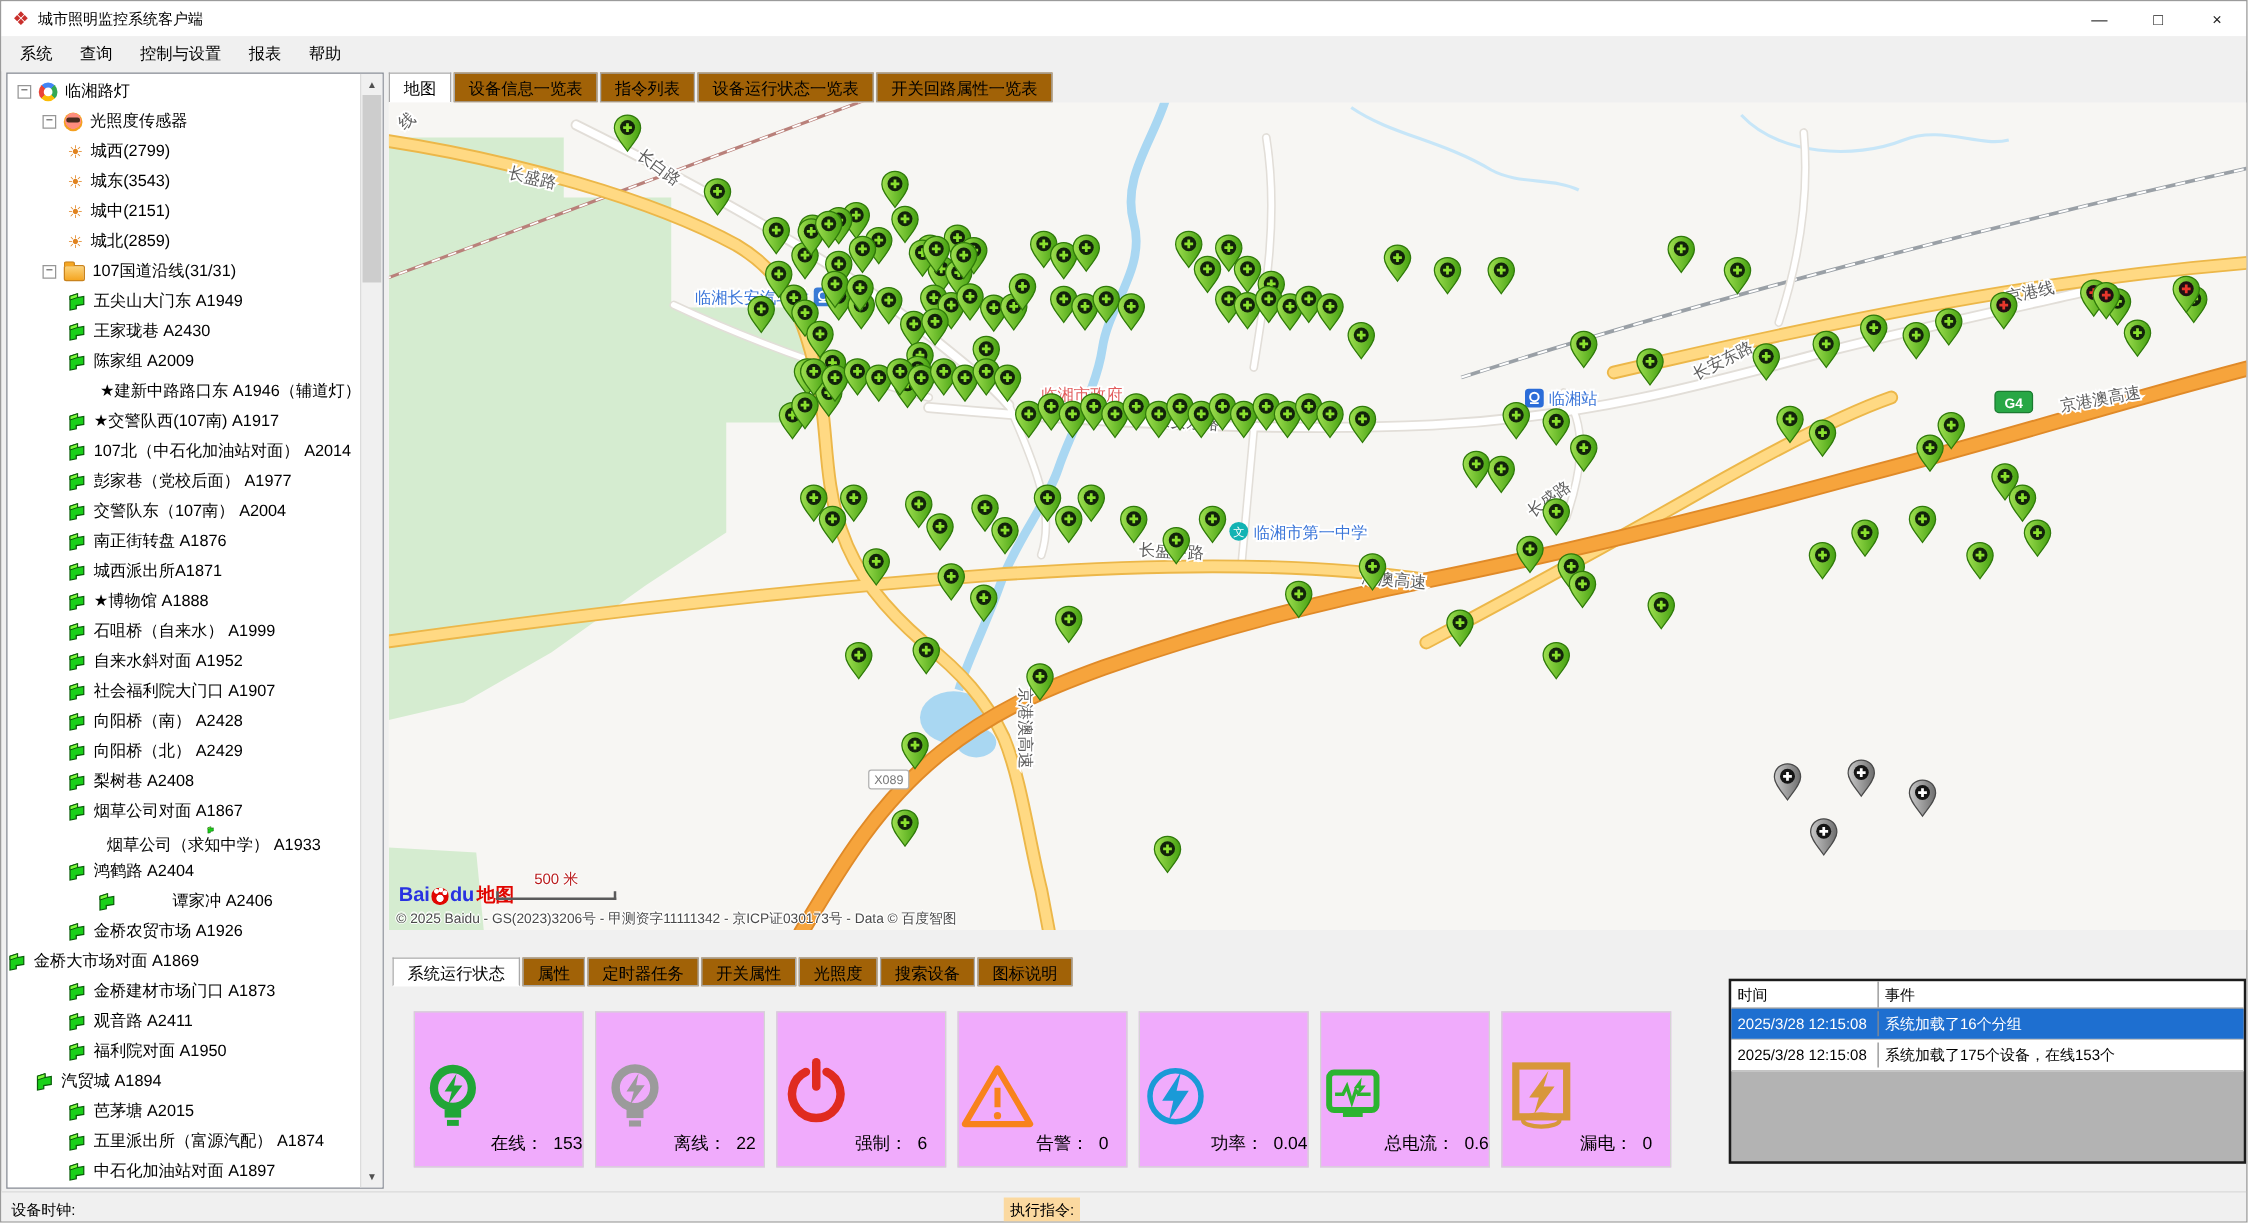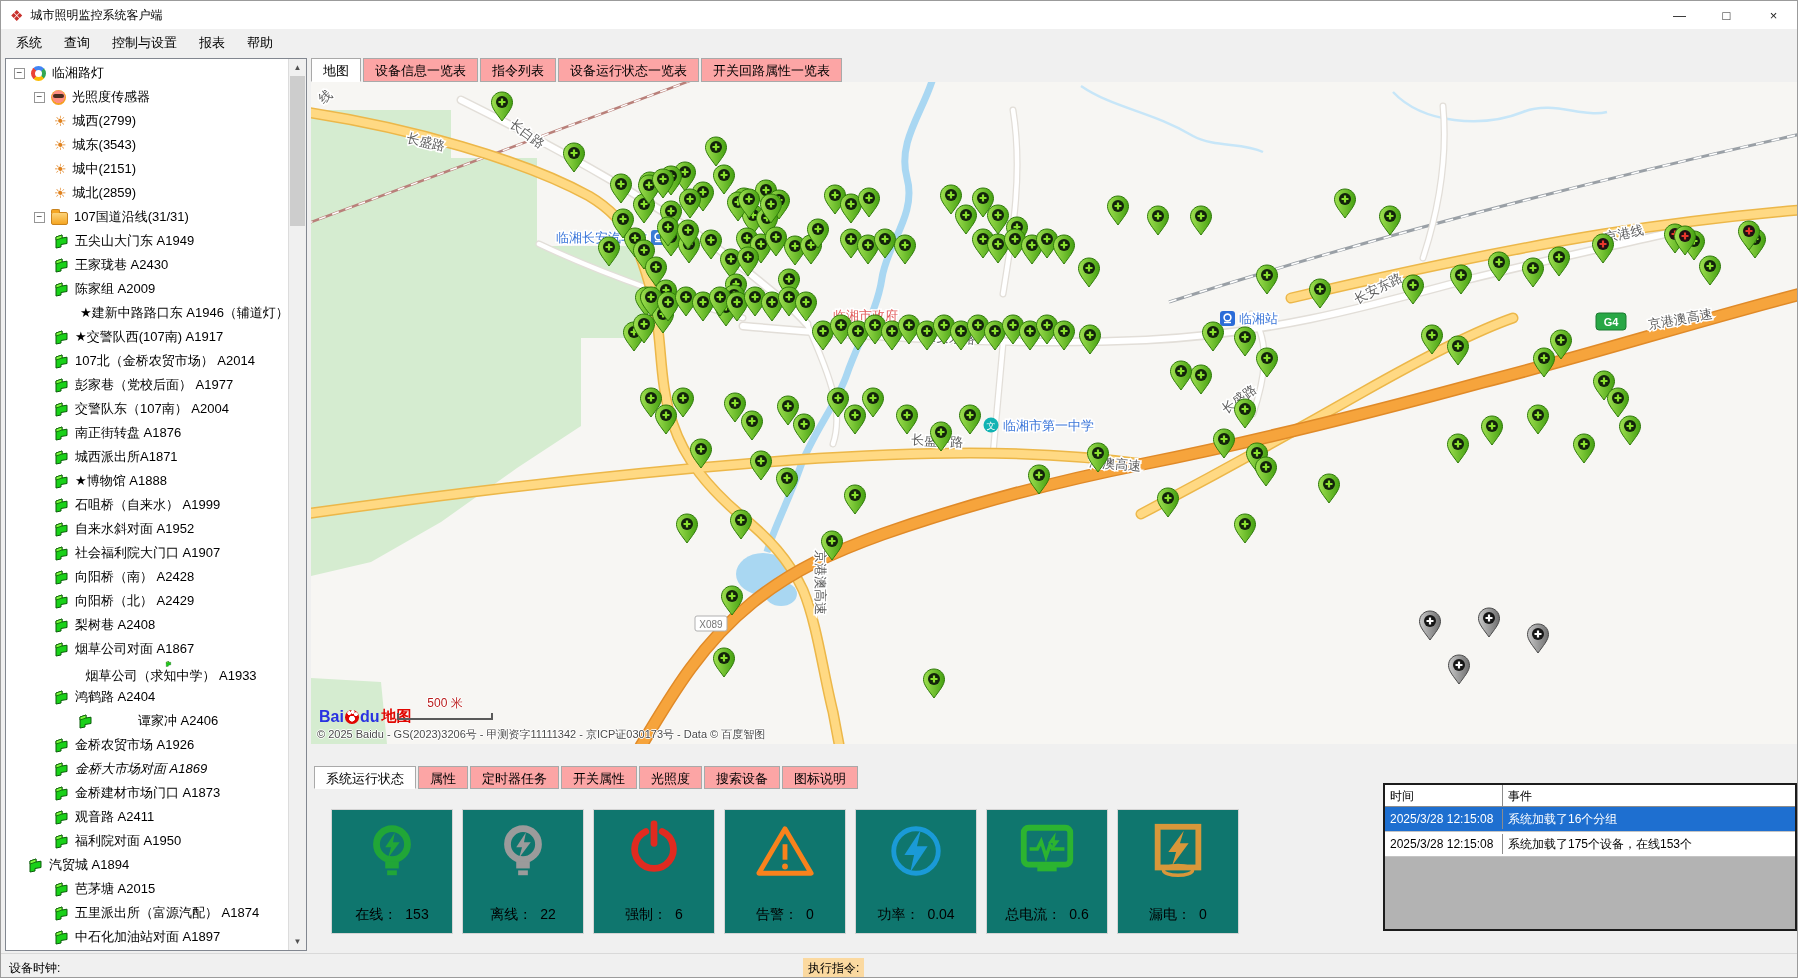--- a/index.html
+++ b/index.html
@@ -28,42 +28,42 @@
   .sun{color:#e0821e;font-size:14px;line-height:14px;margin-top:-1px}
   .folder{width:15px;height:11px;background:linear-gradient(#fcd37a,#f5a623);border:1px solid #c9831d;border-radius:2px;margin-top:2px}
   .folder::before{content:"";position:absolute;left:-1px;top:-4px;width:7px;height:3px;background:#f5a623;border:1px solid #c9831d;border-bottom:none;border-radius:2px 2px 0 0}
   .tree-scroll{position:absolute;right:0;top:0;width:17px;height:100%;background:#f0f0f0;border-left:1px solid #dcdcdc}
   .scroll-btn{height:17px;display:flex;align-items:center;justify-content:center;font-size:8px;color:#505050}
   .scroll-btn.down{position:absolute;bottom:0;left:0;right:0}
   .scroll-thumb{position:absolute;top:17px;left:1px;width:15px;height:150px;background:#cdcdcd}
   
   .map-tabs{position:absolute;left:310px;top:57px;height:24px;display:flex}
   .bottom-tabs{position:absolute;left:313px;top:765px;height:23px;display:flex}
-  .tab{border:1px solid #a9a9a9;padding:3px 11px 0 11px;font-size:13px;background:#fca5a5;margin-right:2px;box-sizing:border-box}
+  .tab{border:1px solid #a9a9a9;padding:3px 11px 0 11px;font-size:13px;background:#a16207;margin-right:2px;box-sizing:border-box}
   .tab.active{background:#fff;border-bottom-color:#fff}
   
   .map{position:absolute;left:310px;top:81px;width:1488px;height:662px;background:#f7f6f3;overflow:hidden}
   .map svg.base{position:absolute;left:0;top:0}
   .map-attrib{position:absolute;left:6px;bottom:2px;font-size:11px;color:#4a4a4a;
     text-shadow:-1px 0 #fff,1px 0 #fff,0 -1px #fff,0 1px #fff;white-space:nowrap}
   .baidu-logo{position:absolute;left:8px;bottom:18px;display:flex;align-items:center;font-weight:bold;font-size:16px}
   .baidu-logo .bai,.baidu-logo .du{color:#2932e1}
   .baidu-logo .paw{width:14px;height:14px;border-radius:50% 50% 48% 48%;margin:0 1px;
     background:radial-gradient(circle at 30% 22%,#fff 1.6px,transparent 2.2px),
                radial-gradient(circle at 55% 14%,#fff 1.6px,transparent 2.2px),
                radial-gradient(circle at 78% 30%,#fff 1.6px,transparent 2.2px),
                radial-gradient(circle at 50% 62%,#fff 2.6px,transparent 3.2px),#e10601}
   .baidu-logo .map-word{color:#e10601;font-size:15px;margin-left:2px}
   .scalebar{position:absolute;left:86px;bottom:24px;width:96px;text-align:center;font-size:12px;color:#b91c1c;
     text-shadow:-1px 0 #fff,1px 0 #fff,0 -1px #fff,0 1px #fff}
   .scalebar .bar{height:5px;border-left:2px solid #5a5a5a;border-right:2px solid #5a5a5a;border-bottom:2px solid #5a5a5a;margin-top:1px}
   
   .cards{position:absolute;left:330px;top:808px;display:flex;gap:9px}
-  .card{width:122px;height:125px;background:#0f766e;border:1px solid #d4d4d4;box-sizing:border-box;
-        display:flex;flex-direction:column;align-items:center}
+  .card{width:136px;height:125px;background:#f0abfc;border:1px solid #d4d4d4;box-sizing:border-box;
+        display:flex;flex-direction:row;align-items:center}
   .card svg{margin-top:10px}
   .card-text{margin-top:auto;margin-bottom:9px;font-size:14px;white-space:nowrap}
   .card-text .val{margin-left:8px}
   
   .eventlog{position:absolute;left:1382px;top:782px;width:414px;height:148px;background:#b3b3b3;
             border:2px solid #1c1c1c;box-sizing:border-box;font-size:12px;overflow:hidden}
   .ev-header{display:flex;height:22px;background:#fff;border-bottom:1px solid #8c8c8c;box-sizing:border-box}
   .ev-time{width:118px;min-width:118px;padding:3px 5px;border-right:1px solid #8c8c8c;box-sizing:border-box;white-space:nowrap;overflow:hidden}
   .ev-event{flex:1;padding:3px 5px;white-space:nowrap;overflow:hidden}
   .ev-row{display:flex;height:25px;background:#fff;border-bottom:1px solid #c4c4c4;box-sizing:border-box;align-items:center}
@@ -163,21 +163,21 @@
           <path d="M2,14 L2,3 L8,1 L8,4 L13,3.2 L13,9.5 L7,10.5 L7,13 Z" fill="#19d119" stroke="#0a5d0a" stroke-width="1"></path>
           <path d="M2,3 L8,1 L8,4 L2,6 Z" fill="#7dfa3c" stroke="#0a5d0a" stroke-width="0.8"></path>
         </svg>
         <span>★交警队西(107南) A1917</span>
       </div>
       <div class="tree-row" style="padding-left: 48px;">
         <svg class="ic flag" width="15" height="15" viewBox="0 0 15 15">
           <path d="M2,14 L2,3 L8,1 L8,4 L13,3.2 L13,9.5 L7,10.5 L7,13 Z" fill="#19d119" stroke="#0a5d0a" stroke-width="1"></path>
           <path d="M2,3 L8,1 L8,4 L2,6 Z" fill="#7dfa3c" stroke="#0a5d0a" stroke-width="0.8"></path>
         </svg>
-        <span>107北（金桥农贸市场） A2014</span>
+        <span>107北（中石化加油站对面） A2014</span>
       </div>
       <div class="tree-row" style="padding-left: 48px;">
         <svg class="ic flag" width="15" height="15" viewBox="0 0 15 15">
           <path d="M2,14 L2,3 L8,1 L8,4 L13,3.2 L13,9.5 L7,10.5 L7,13 Z" fill="#19d119" stroke="#0a5d0a" stroke-width="1"></path>
           <path d="M2,3 L8,1 L8,4 L2,6 Z" fill="#7dfa3c" stroke="#0a5d0a" stroke-width="0.8"></path>
         </svg>
         <span>彭家巷（党校后面） A1977</span>
       </div>
       <div class="tree-row" style="padding-left: 48px;">
         <svg class="ic flag" width="15" height="15" viewBox="0 0 15 15">
@@ -277,21 +277,21 @@
         </svg>
         <span>谭家冲 A2406</span>
       </div>
       <div class="tree-row" style="padding-left: 48px;">
         <svg class="ic flag" width="15" height="15" viewBox="0 0 15 15">
           <path d="M2,14 L2,3 L8,1 L8,4 L13,3.2 L13,9.5 L7,10.5 L7,13 Z" fill="#19d119" stroke="#0a5d0a" stroke-width="1"></path>
           <path d="M2,3 L8,1 L8,4 L2,6 Z" fill="#7dfa3c" stroke="#0a5d0a" stroke-width="0.8"></path>
         </svg>
         <span>金桥农贸市场 A1926</span>
       </div>
-      <div class="tree-row" style="padding-left: 48px; font-style: italic;">
+      <div class="tree-row" style="">
         <svg class="ic flag" width="15" height="15" viewBox="0 0 15 15">
           <path d="M2,14 L2,3 L8,1 L8,4 L13,3.2 L13,9.5 L7,10.5 L7,13 Z" fill="#19d119" stroke="#0a5d0a" stroke-width="1"></path>
           <path d="M2,3 L8,1 L8,4 L2,6 Z" fill="#7dfa3c" stroke="#0a5d0a" stroke-width="0.8"></path>
         </svg>
         <span>金桥大市场对面 A1869</span>
       </div>
       <div class="tree-row" style="padding-left: 48px;">
         <svg class="ic flag" width="15" height="15" viewBox="0 0 15 15">
           <path d="M2,14 L2,3 L8,1 L8,4 L13,3.2 L13,9.5 L7,10.5 L7,13 Z" fill="#19d119" stroke="#0a5d0a" stroke-width="1"></path>
           <path d="M2,3 L8,1 L8,4 L2,6 Z" fill="#7dfa3c" stroke="#0a5d0a" stroke-width="0.8"></path>

